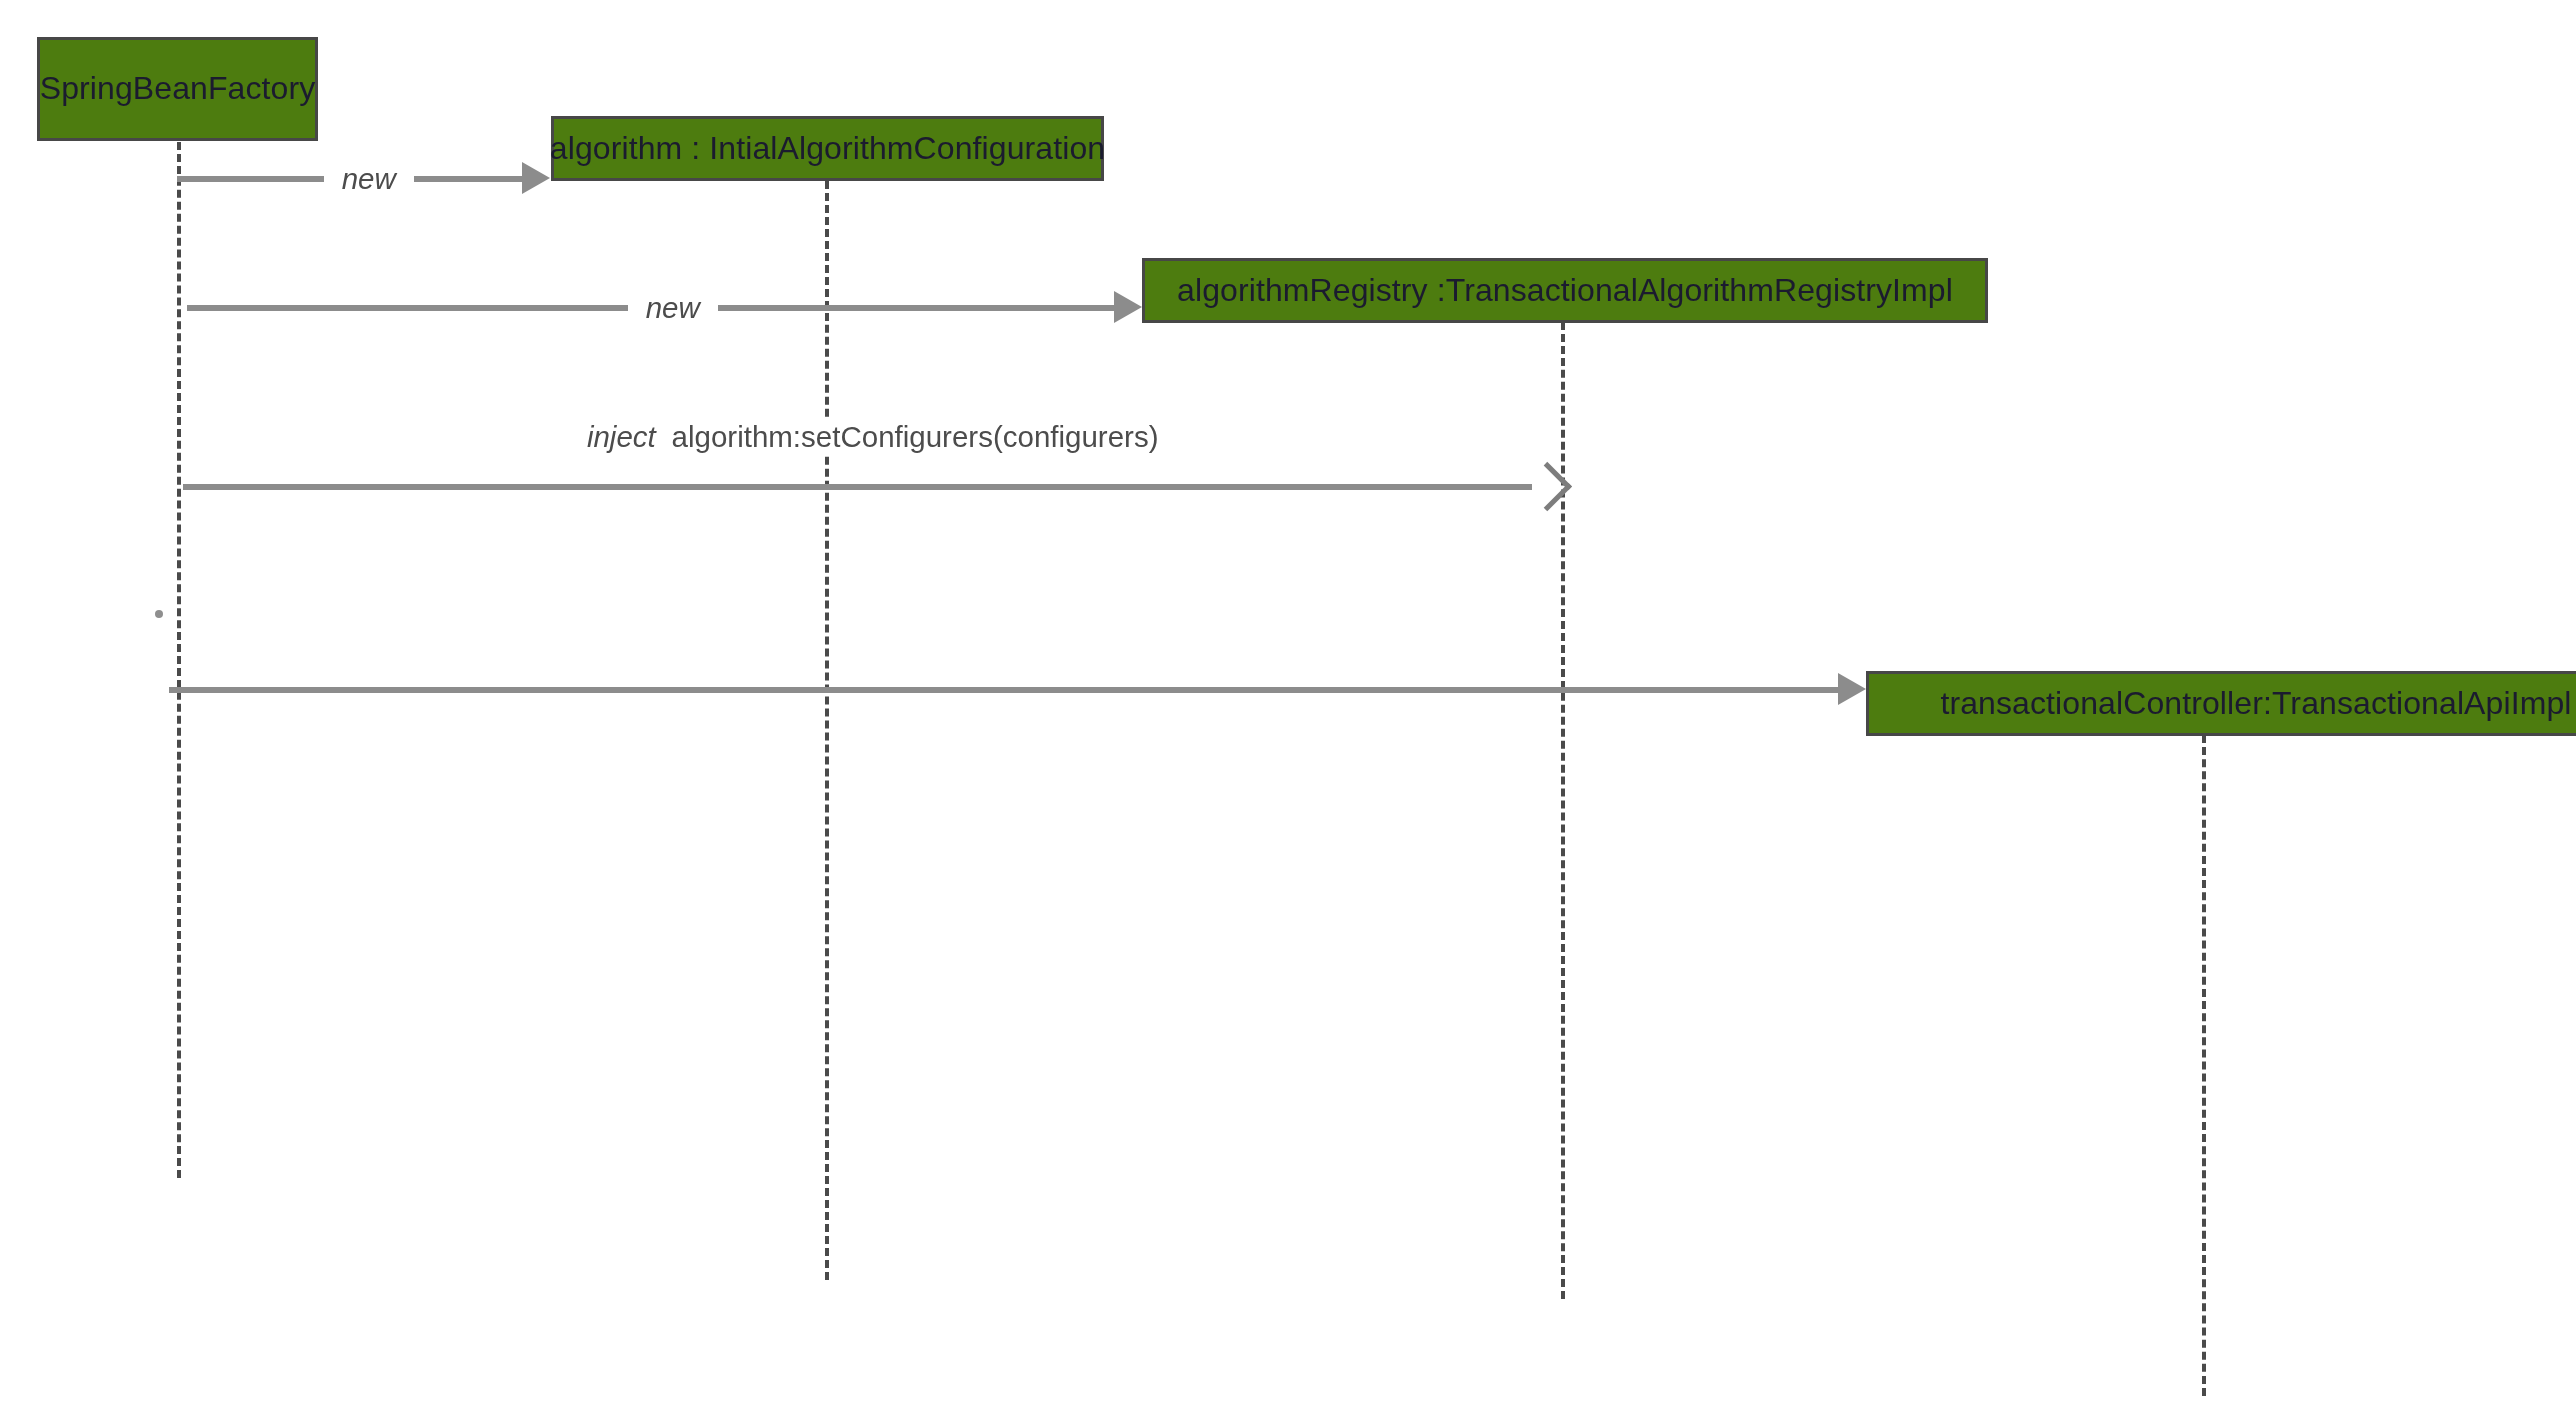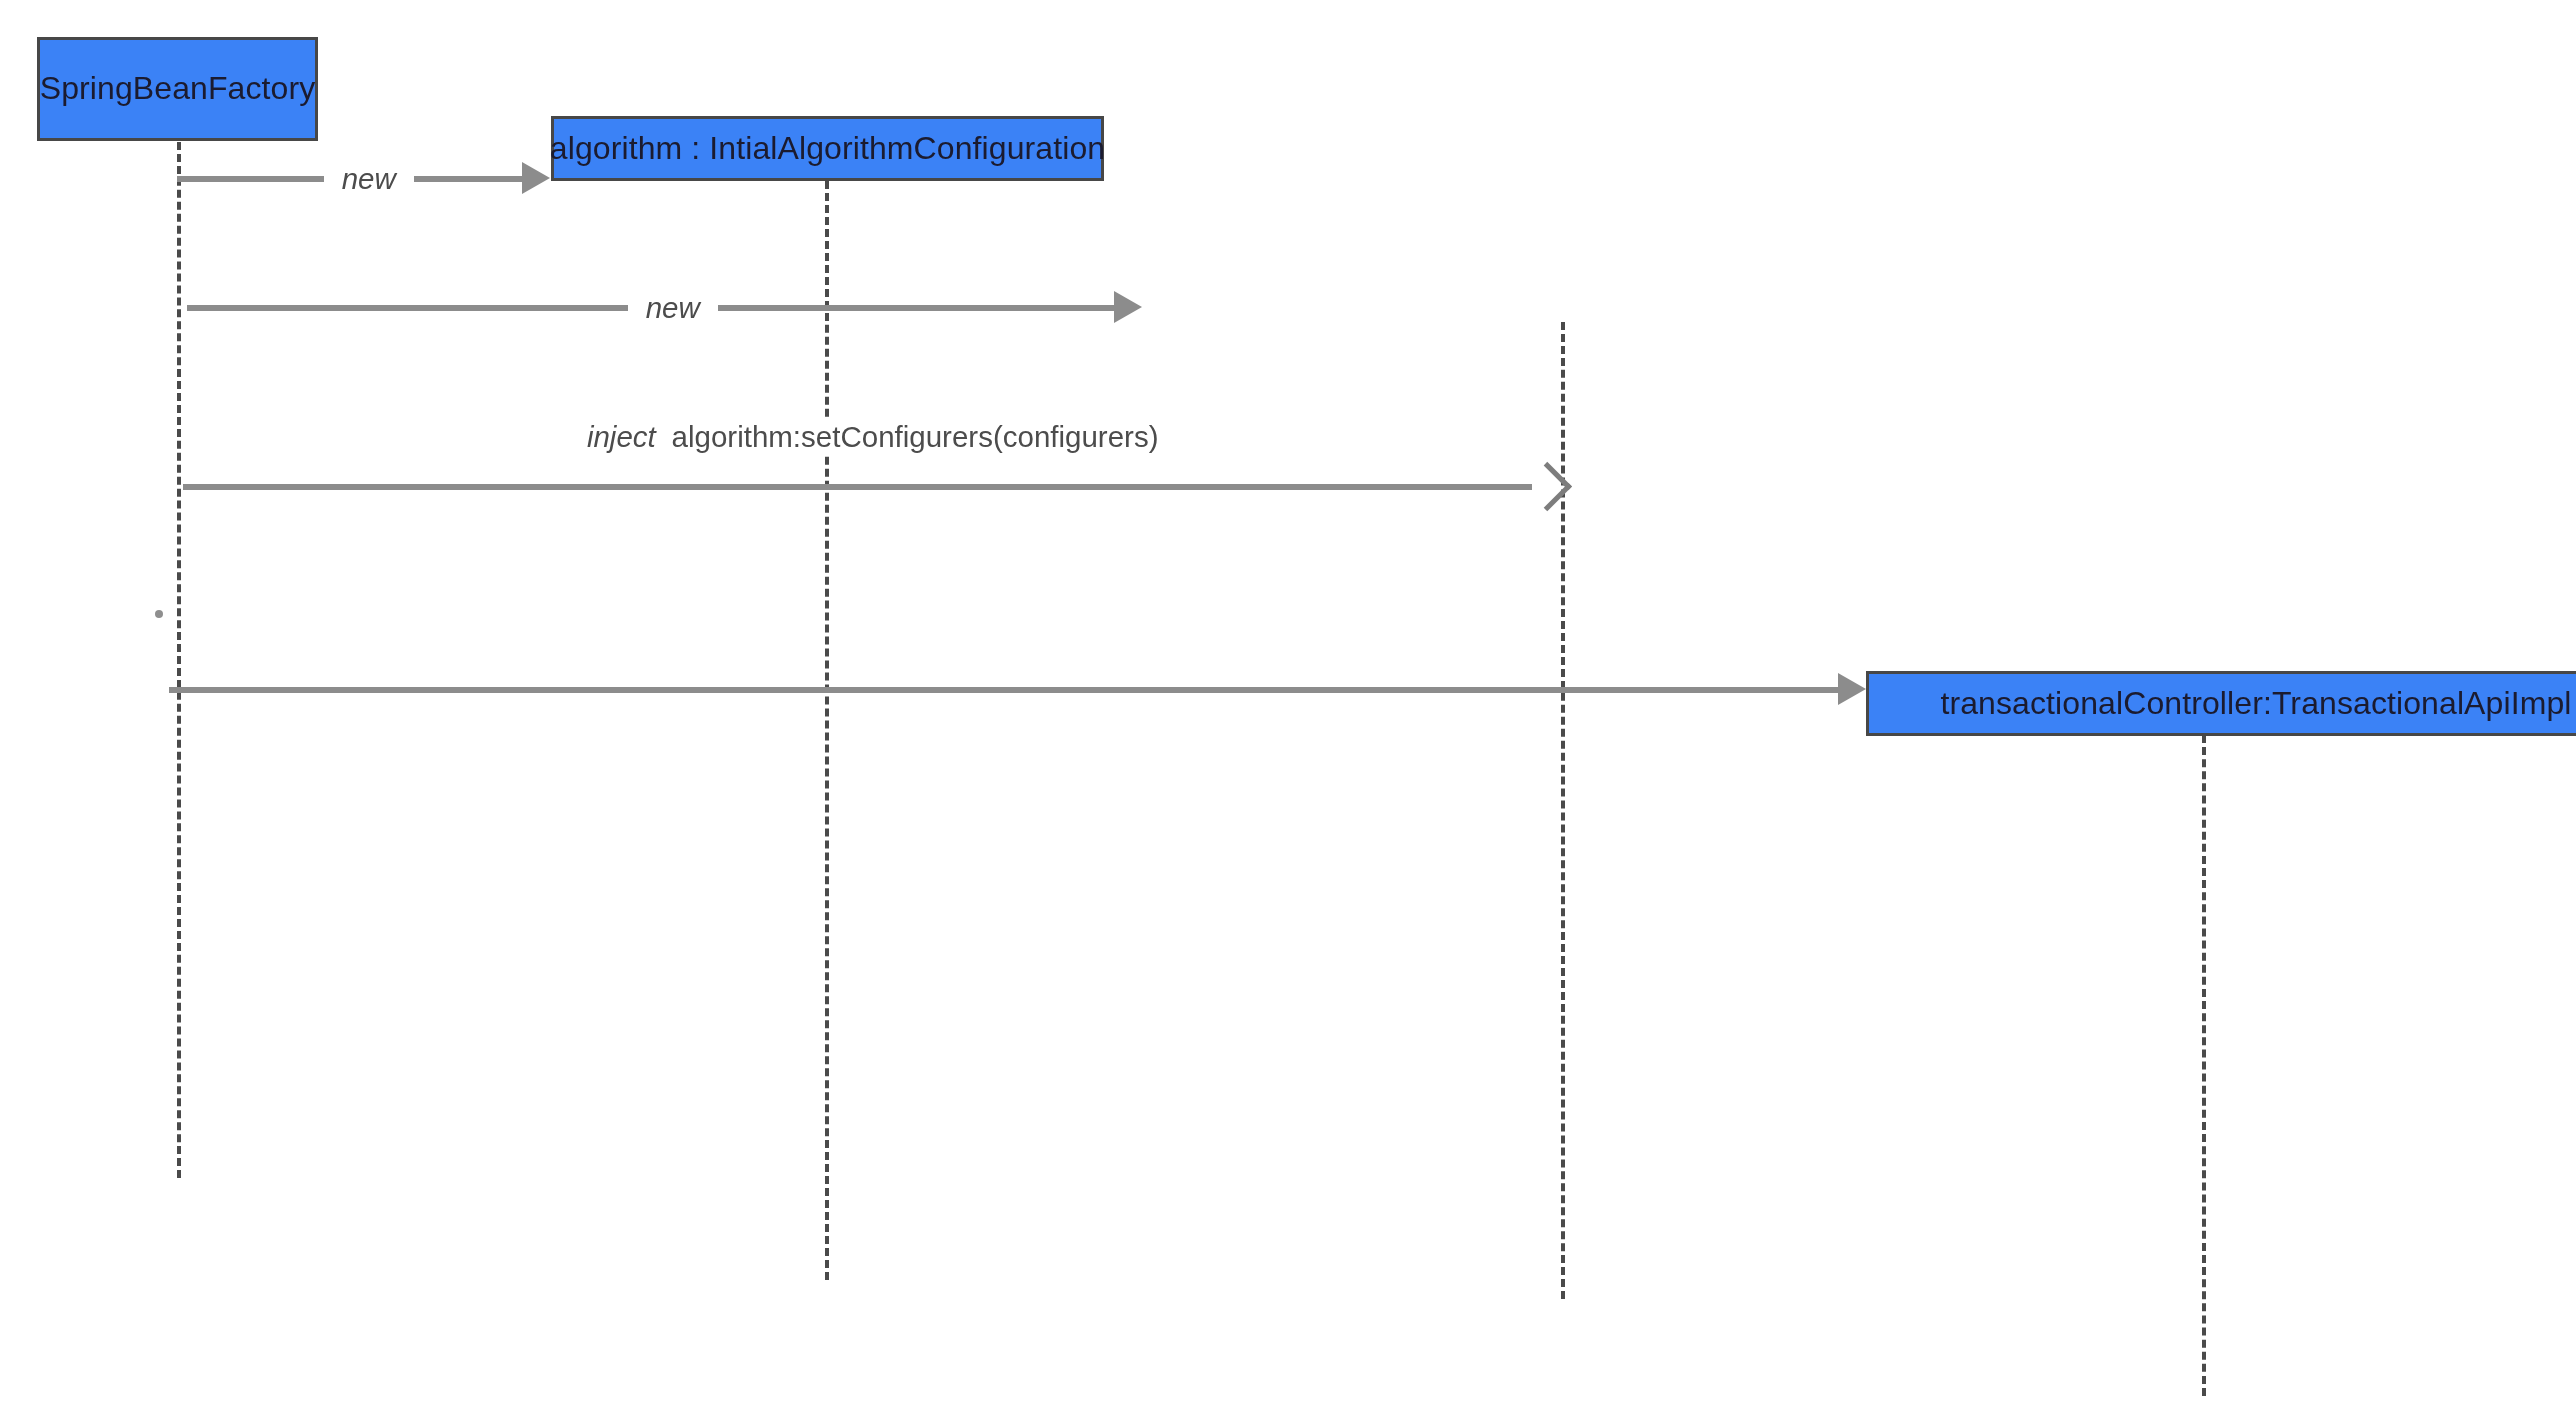--- a/index.html
+++ b/index.html
@@ -12,21 +12,21 @@
     position:relative;
     width:2576px;
     height:1416px;
     background:#ffffff;
     overflow:hidden;
   }
   
   .actor-box{
     position:absolute;
     box-sizing:border-box;
-    background:#3b82f6;
+    background:#4d7c0f;
     border:3.9px solid #474747;
     display:flex;
     align-items:center;
     justify-content:center;
     z-index:6;
   }
   .actor-label{
     color:#1b1b2f;
     font-size:32px;
     line-height:1.1;
@@ -110,18 +110,21 @@
     <div class="msg-arrow-open" style="left: 1530px; top: 469px;"></div>
     <div class="msg-label two-line" style="left: 579px; top: 418px;"><span class="ln ln1">inject</span><span class="ln ln2">algorithm:setConfigurers(configurers)</span></div>
     <div class="msg-line" style="left: 169px; top: 687px; width: 1669px;"></div>
     <div class="msg-arrow-filled" style="left: 1838px; top: 673px;"></div>
     <div class="actor-box" style="left: 37px; top: 37px; width: 281px; height: 104px;">
       <div class="actor-label">SpringBeanFactory</div>
     </div>
     <div class="actor-box" style="left: 551px; top: 116px; width: 553px; height: 65px;">
       <div class="actor-label">algorithm : IntialAlgorithmConfiguration</div>
     </div>
+    <div class="actor-box" style="left: 1142px; top: 258px; width: 846px; height: 65px;">
+      <div class="actor-label">algorithmRegistry :TransactionalAlgorithmRegistryImpl</div>
+    </div>
     <div class="actor-box" style="left: 1866px; top: 671px; width: 780px; height: 65px;">
       <div class="actor-label">transactionalController:TransactionalApiImpl</div>
     </div>
     <div class="artifact-dot" style="left: 155px; top: 610px;"></div>
   </div>
 
 
 </body></html>

